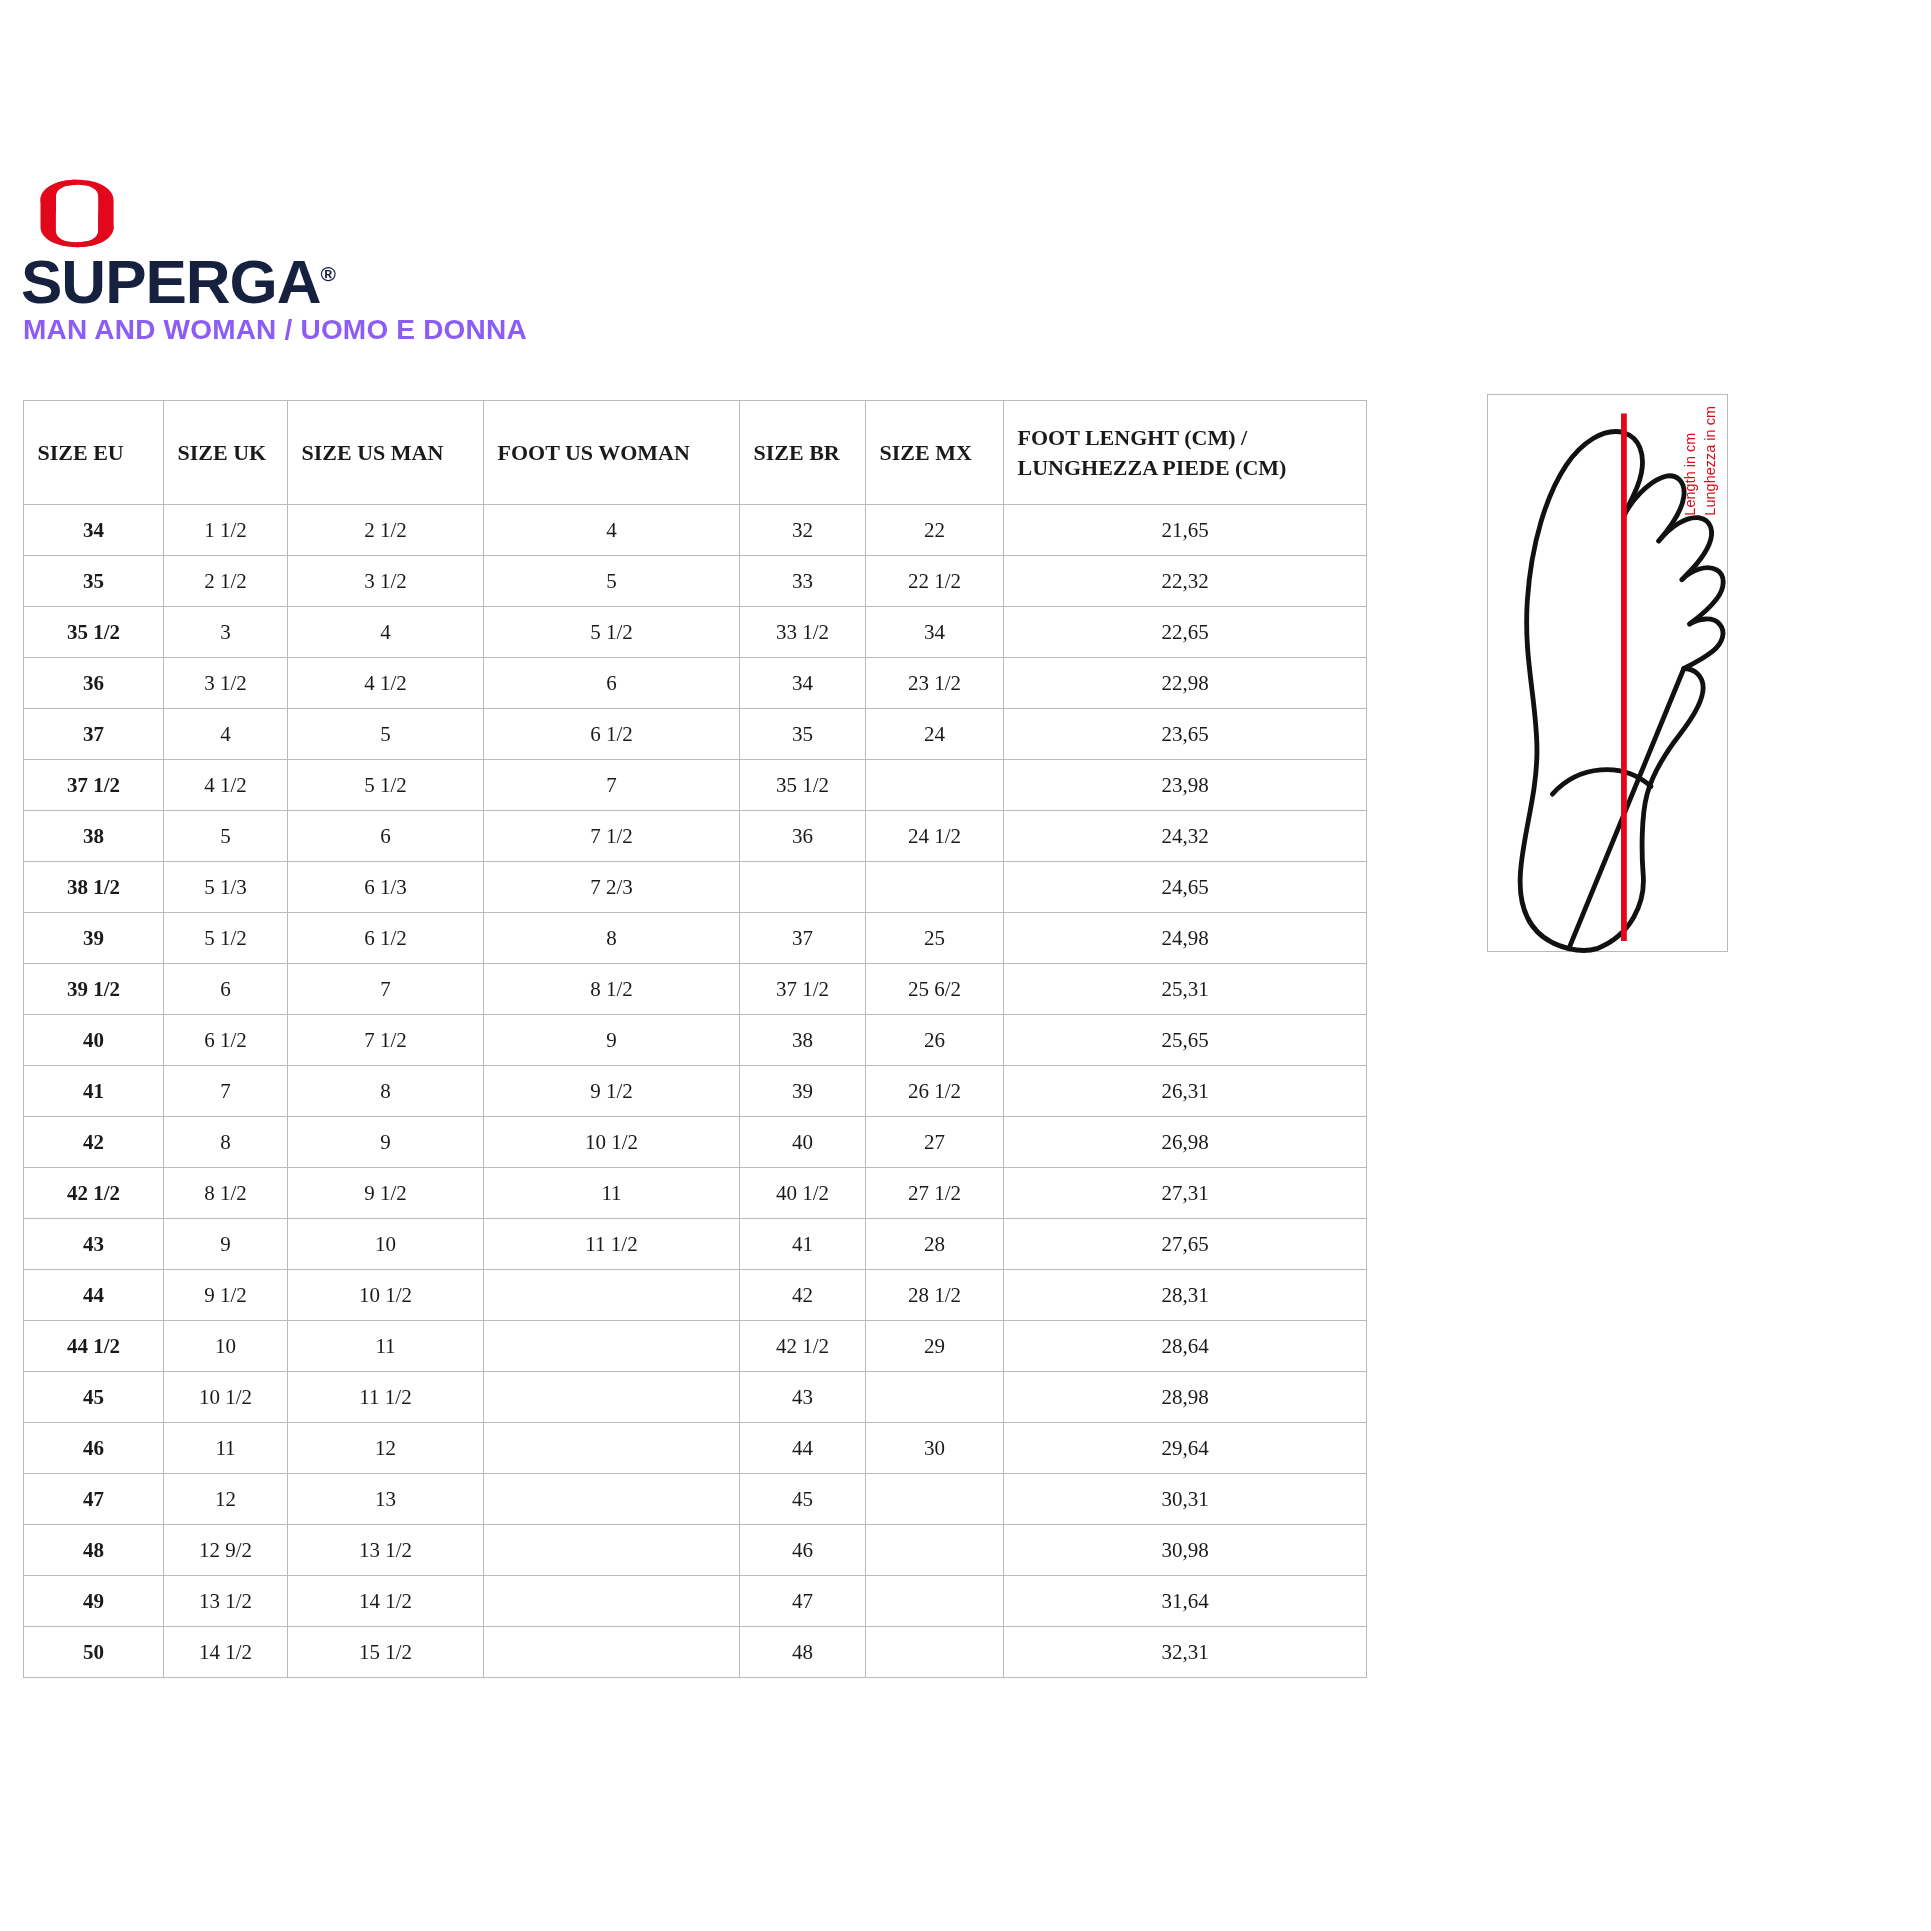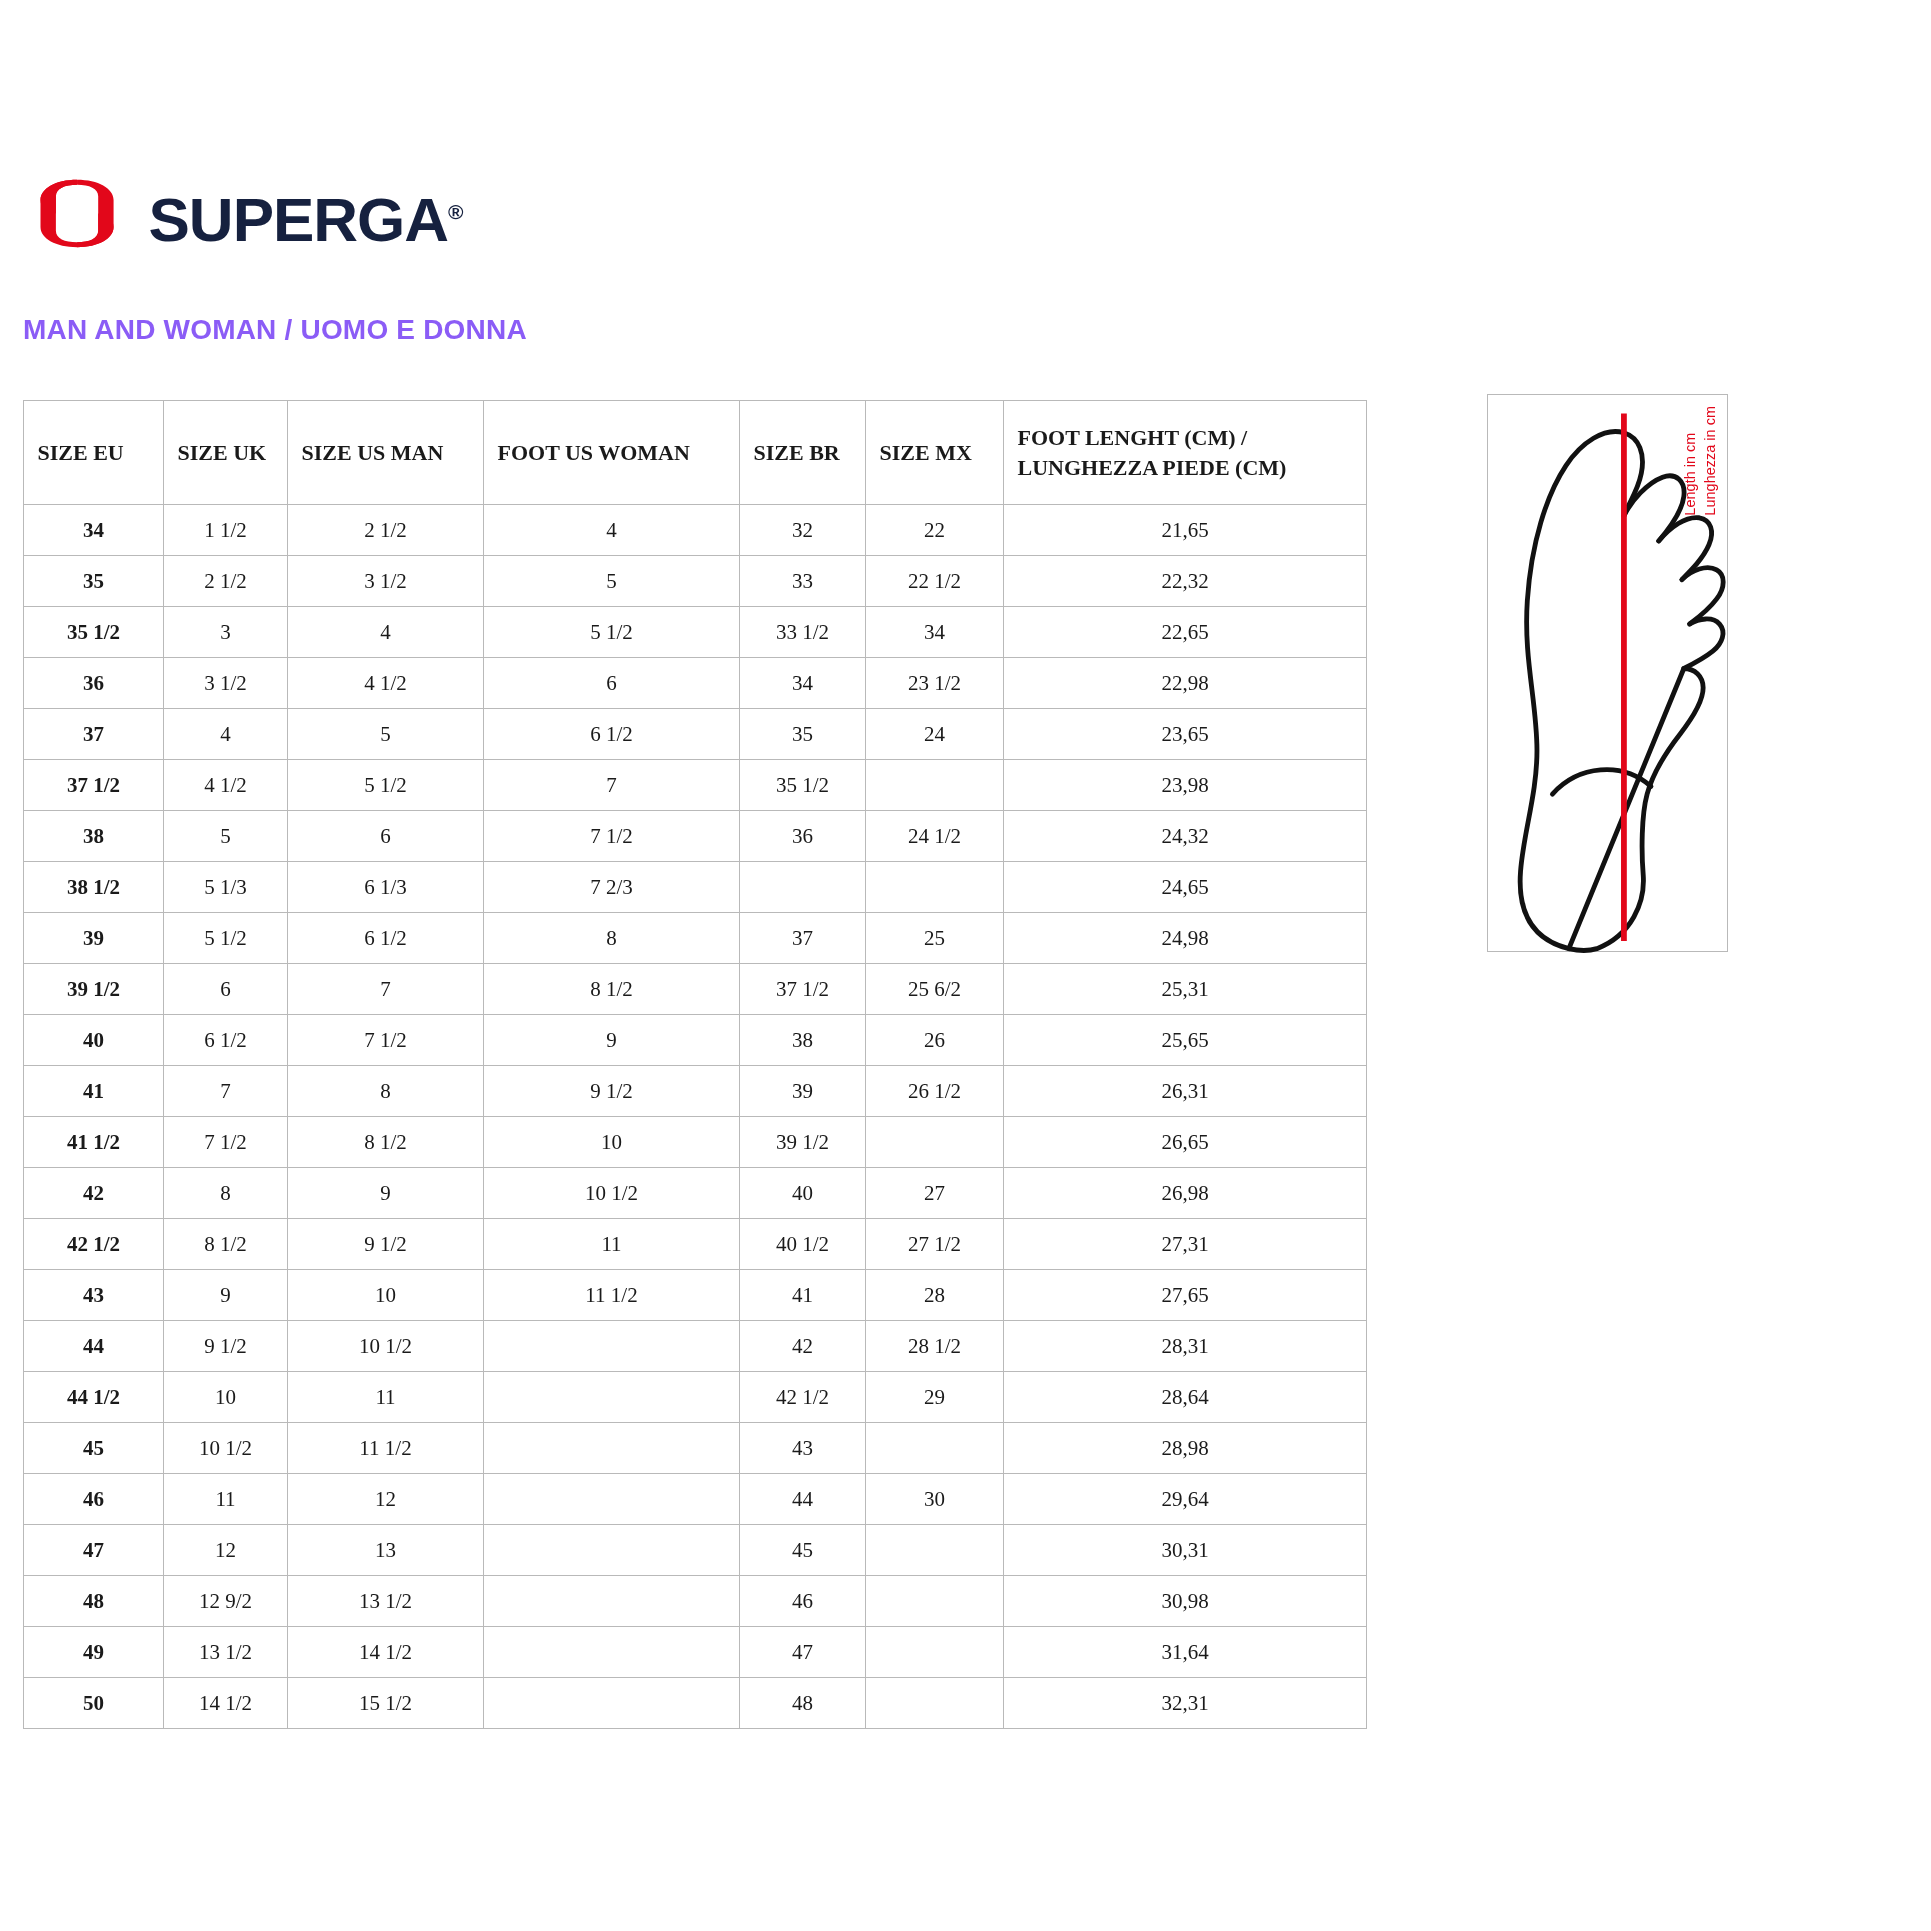--- a/index.html
+++ b/index.html
@@ -20,21 +20,22 @@
     left: 0; top: 0;
     width: 1931px; height: 1931px;
   }
 
   
   .logo-block {
     position: absolute;
     left: 21px;
     top: 176px;
     display: flex;
-    align-items: flex-end;
+    align-items: flex-start;
+    flex-direction: column;
   }
   .logo-mark {
     width: 114px;
     height: 75px;
     margin-right: 13.5px;
     flex: 0 0 auto;
   }
   .logo-text {
     font-family: "Liberation Sans", sans-serif;
     font-weight: bold;
@@ -282,29 +283,20 @@
             <td>25,65</td>
           </tr>
         <tr>
             <td>41</td>
             <td>7</td>
             <td>8</td>
             <td>9 1/2</td>
             <td>39</td>
             <td>26 1/2</td>
             <td>26,31</td>
-          </tr>
-        <tr>
-            <td>41 1/2</td>
-            <td>7 1/2</td>
-            <td>8 1/2</td>
-            <td>10</td>
-            <td>39 1/2</td>
-            <td></td>
-            <td>26,65</td>
           </tr>
         <tr>
             <td>42</td>
             <td>8</td>
             <td>9</td>
             <td>10 1/2</td>
             <td>40</td>
             <td>27</td>
             <td>26,98</td>
           </tr>

